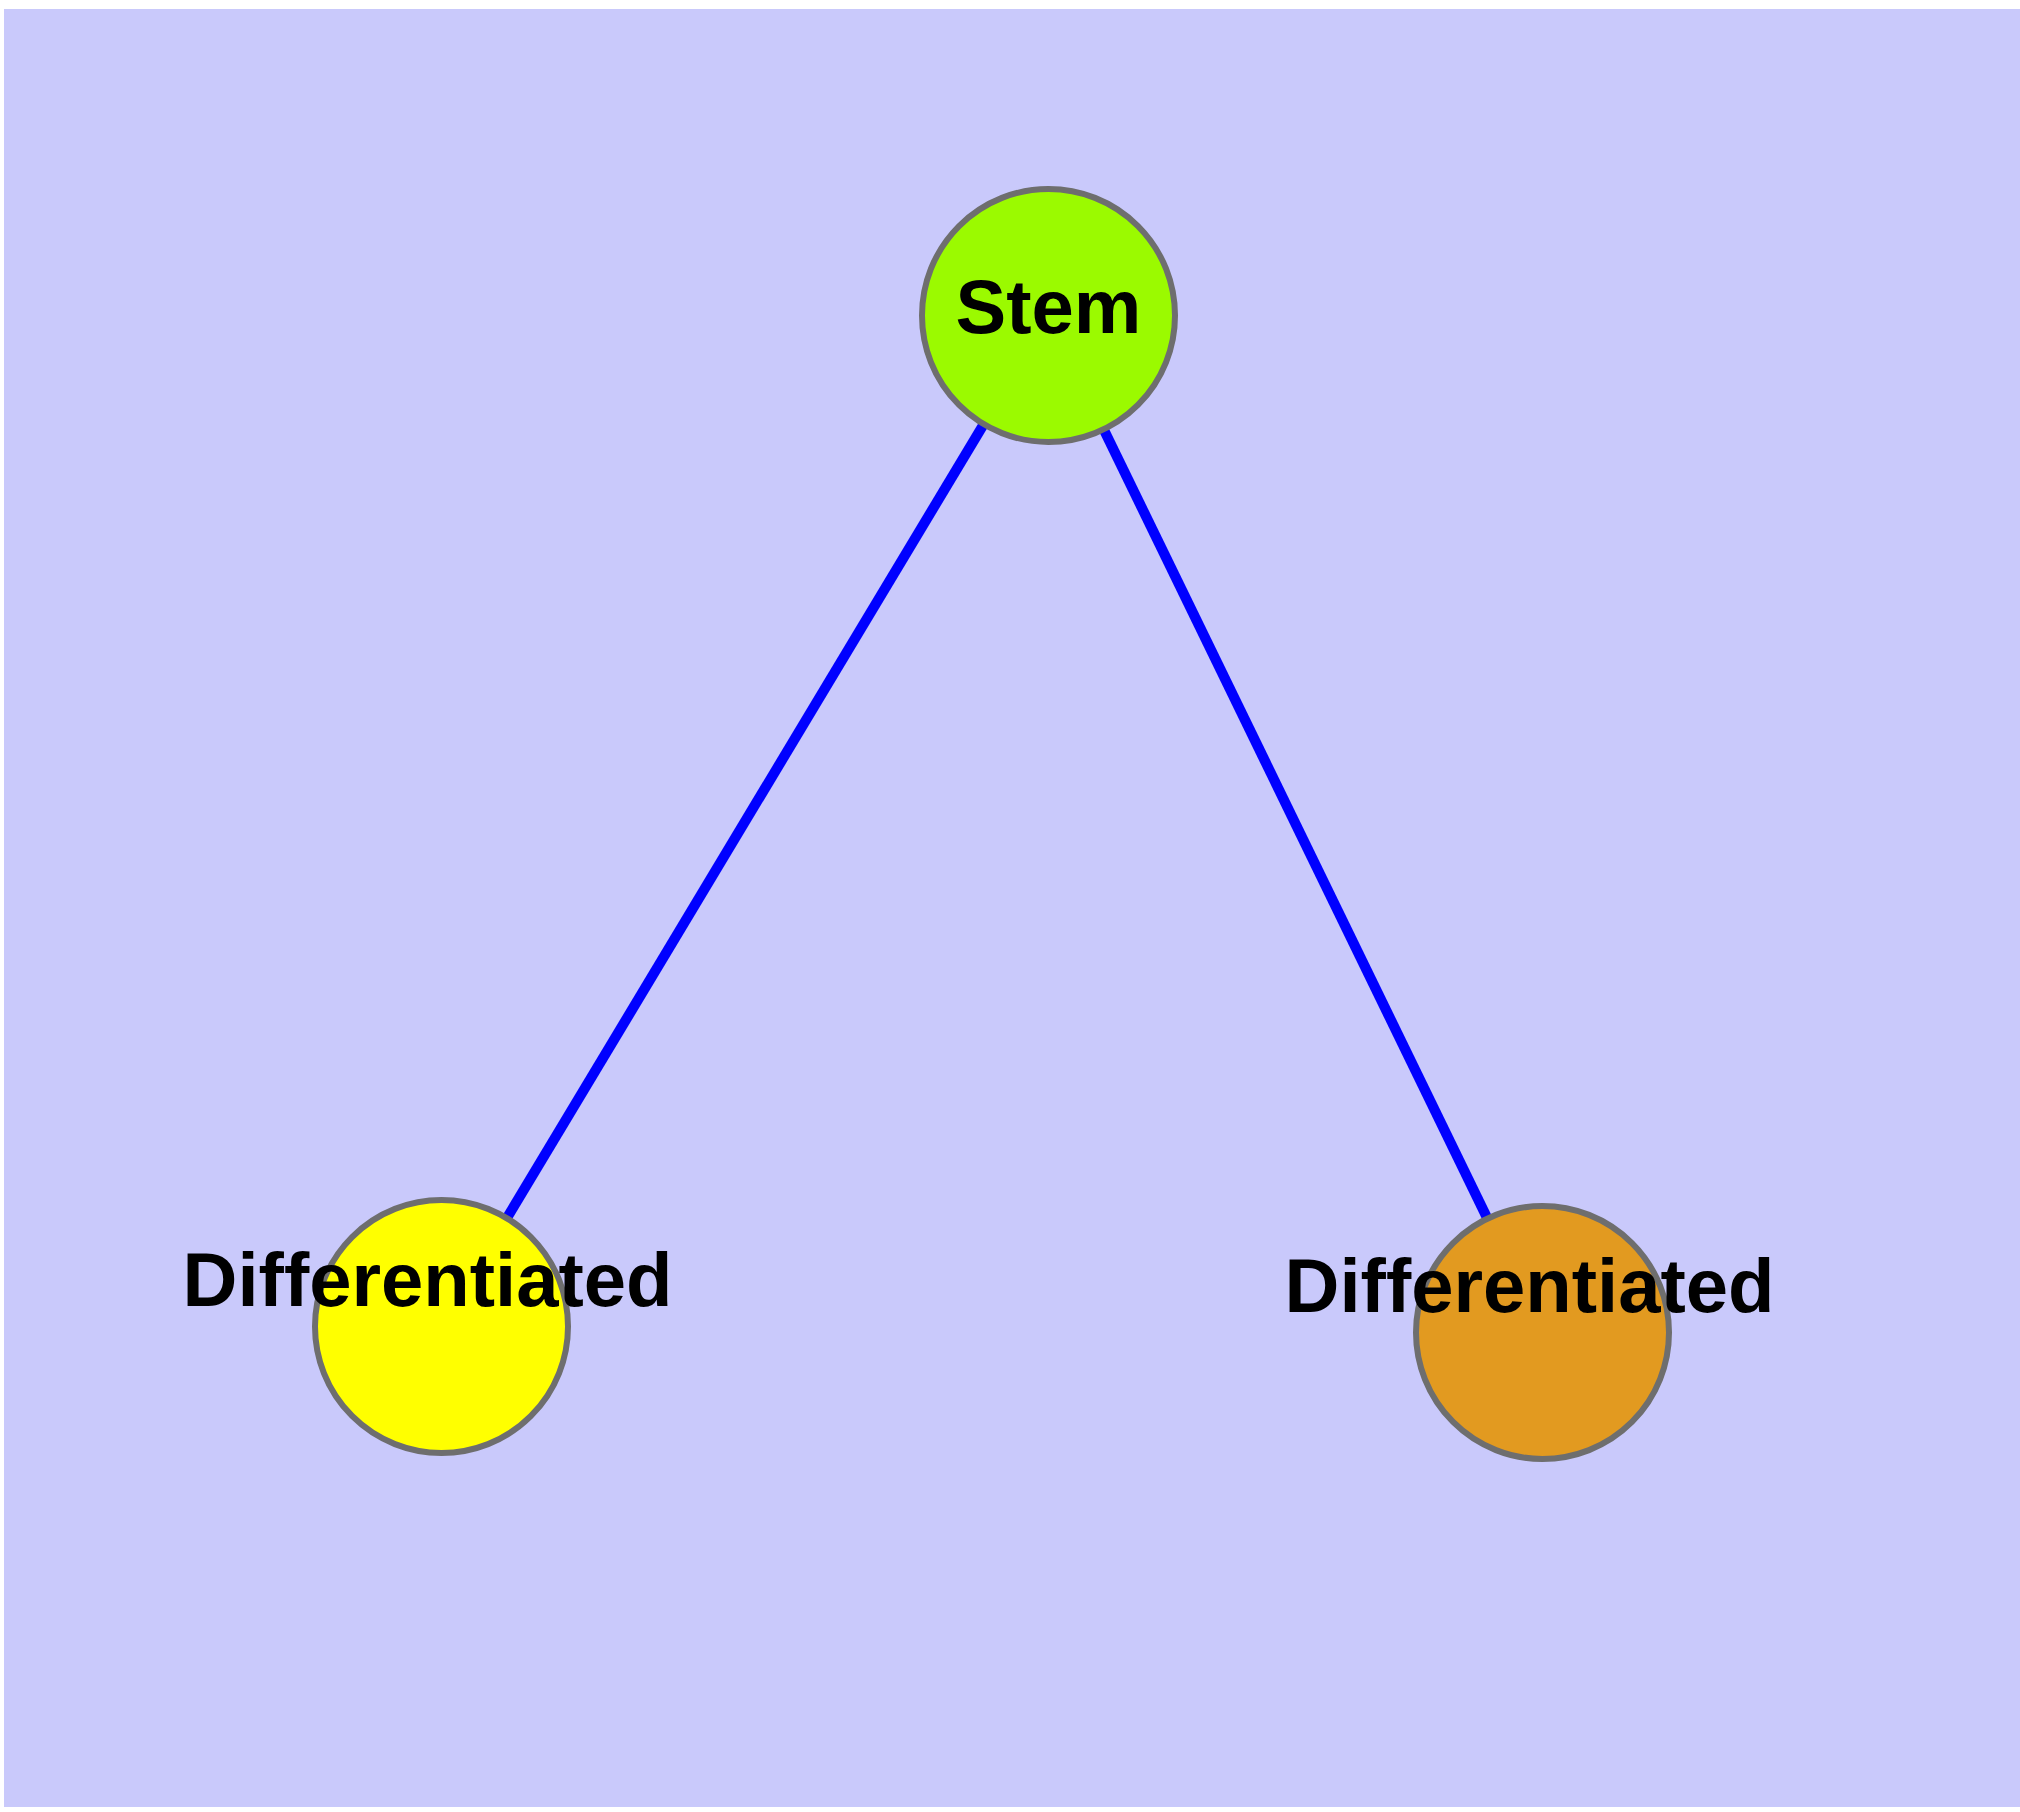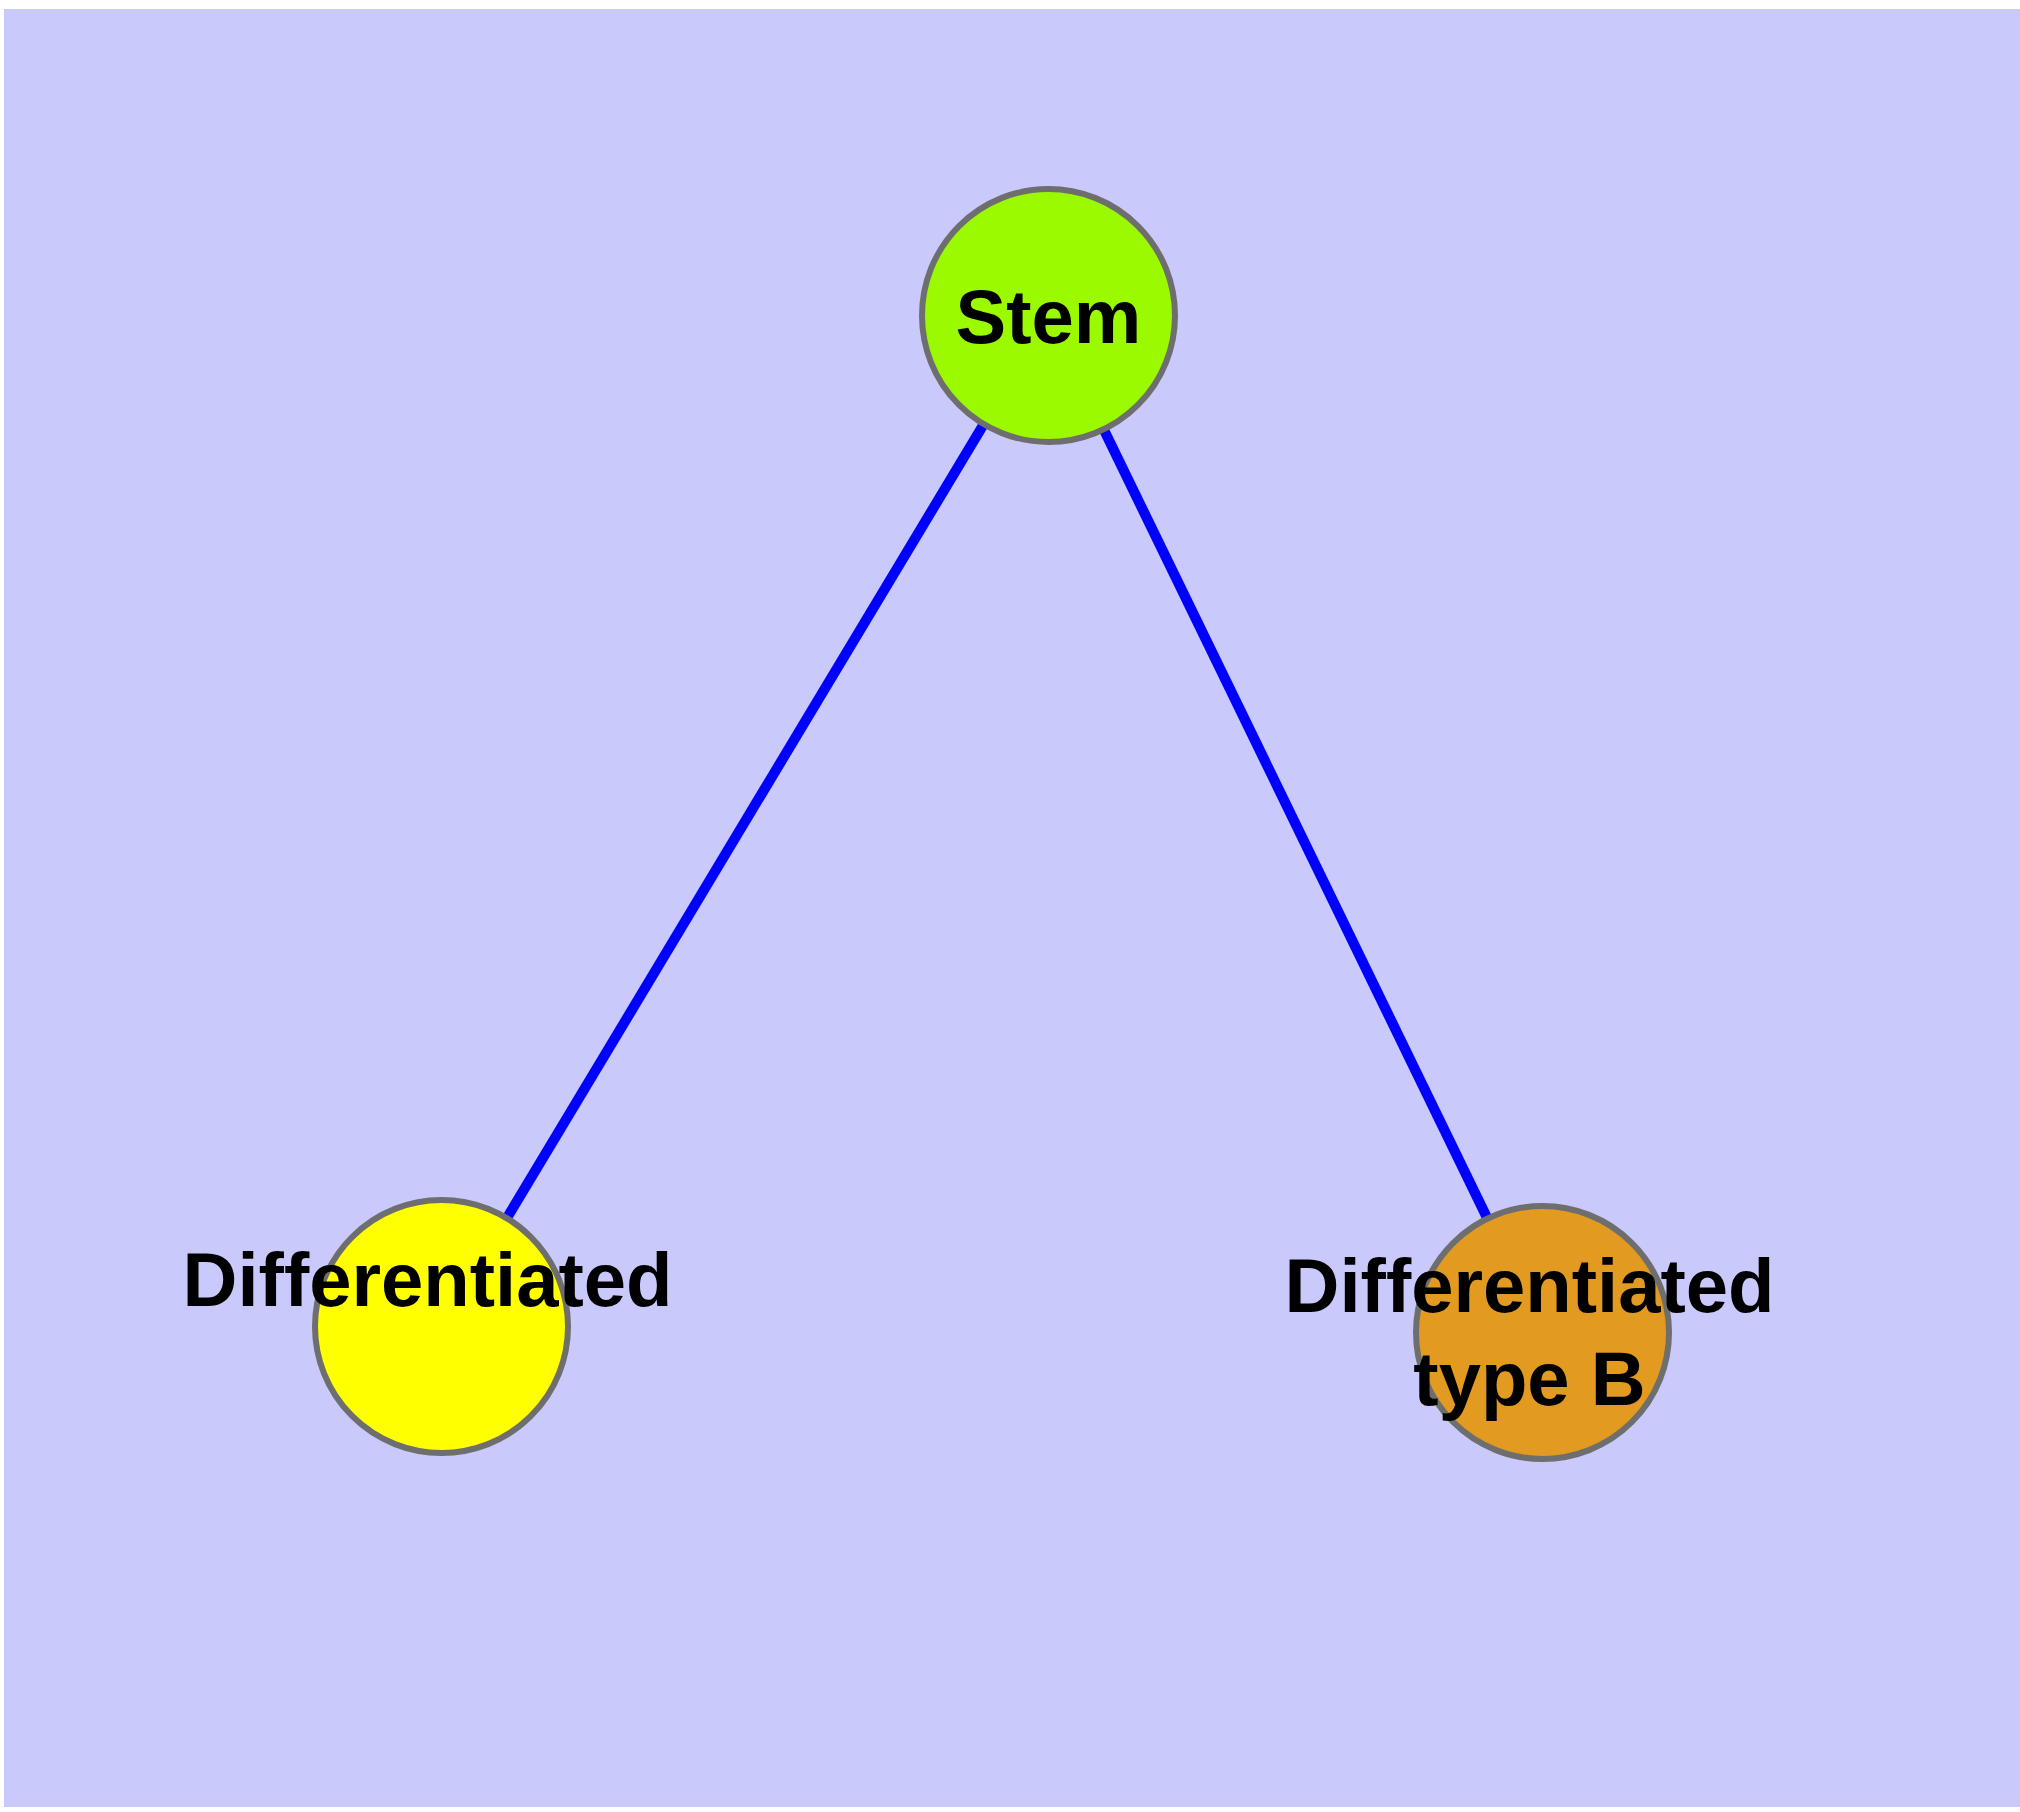--- a/index.html
+++ b/index.html
@@ -67,27 +67,26 @@
 
   <svg class="edge-layer" viewBox="0 0 2384 2138" xmlns="http://www.w3.org/2000/svg">
     <line x1="1237" y1="373" x2="521" y2="1565"></line>
     <line x1="1237" y1="373" x2="1820" y2="1572"></line>
   </svg>
 
   <div class="node node-stem" style="left:919px; top:186px;"></div>
   <div class="node node-type-a" style="left:312px;  top:1197px;"></div>
   <div class="node node-type-b" style="left:1413px; top:1203px;"></div>
 
-  <div class="node-label" style="left:752px; top:270px;">
+  <div class="node-label" style="left:752px; top:260px;">
     <div>Stem</div>
   </div>
 
   <div class="node-label" style="left:131px; top:1233px;">
     <div>Differentiated</div>
   </div>
 
   <div class="node-label" style="left:1233px; top:1239px;">
     <div>Differentiated</div>
-    <div>type B</div>
   </div>
 
 </div>
 
 
 </body></html>

